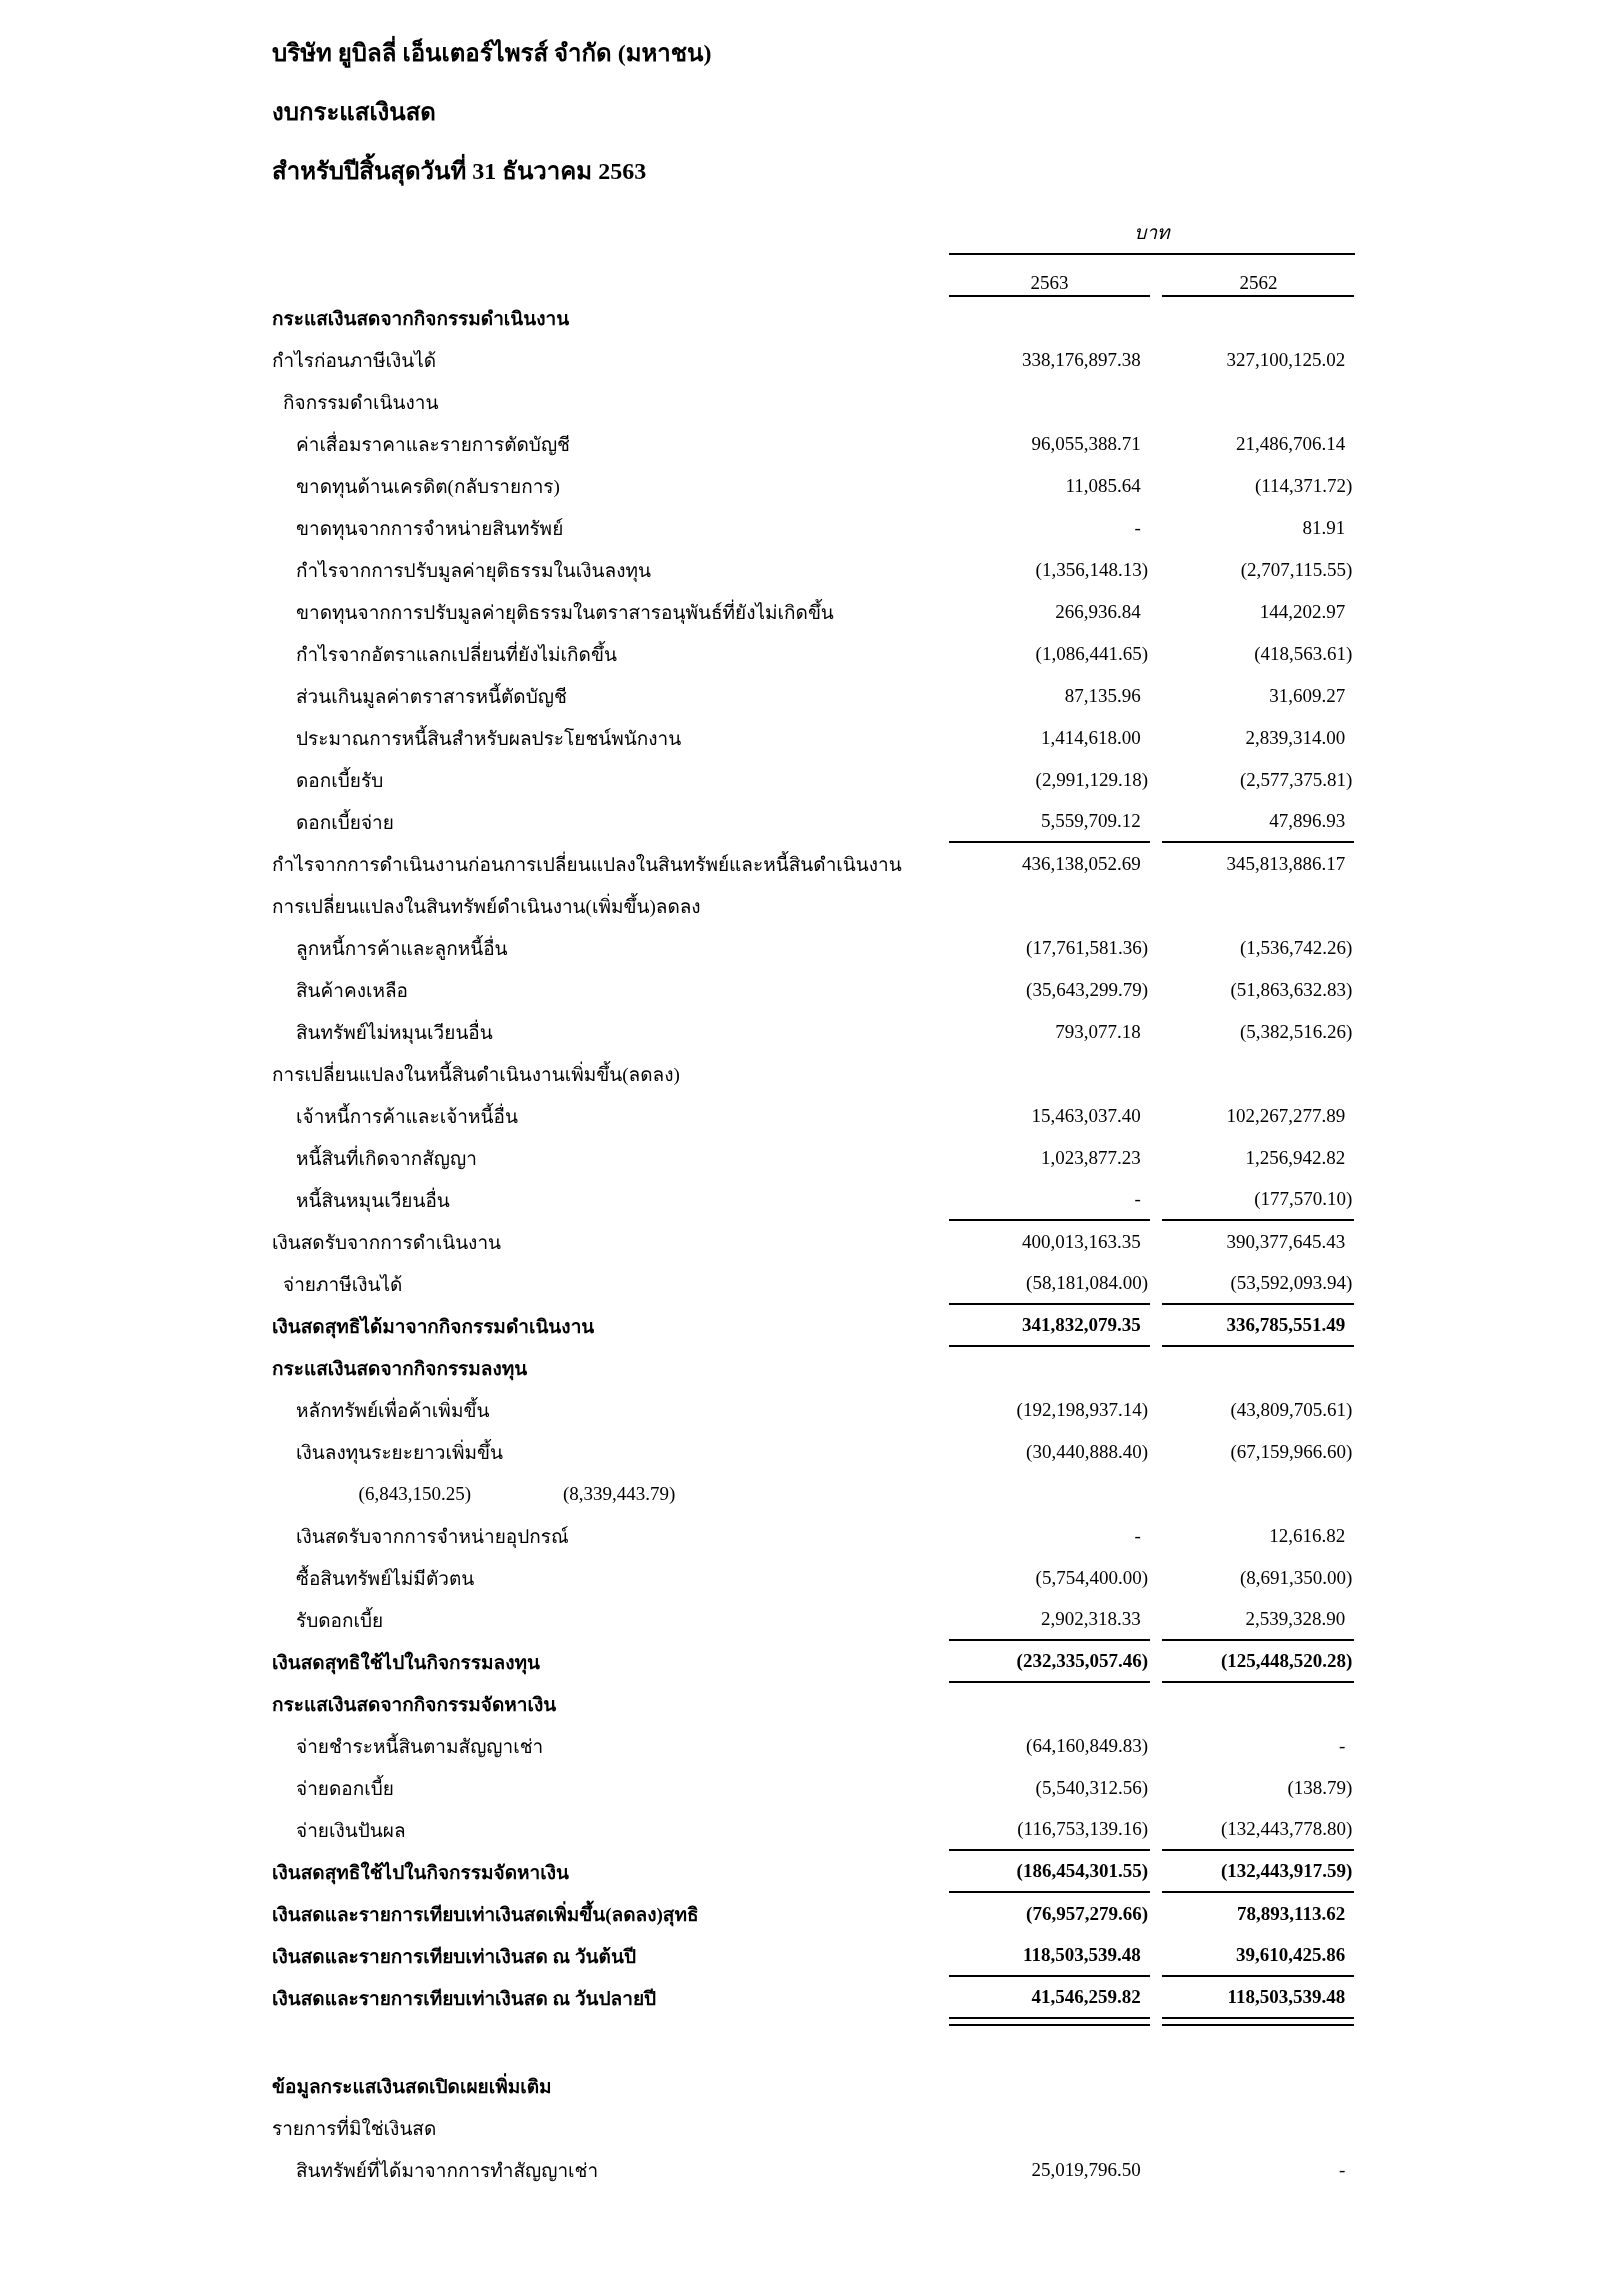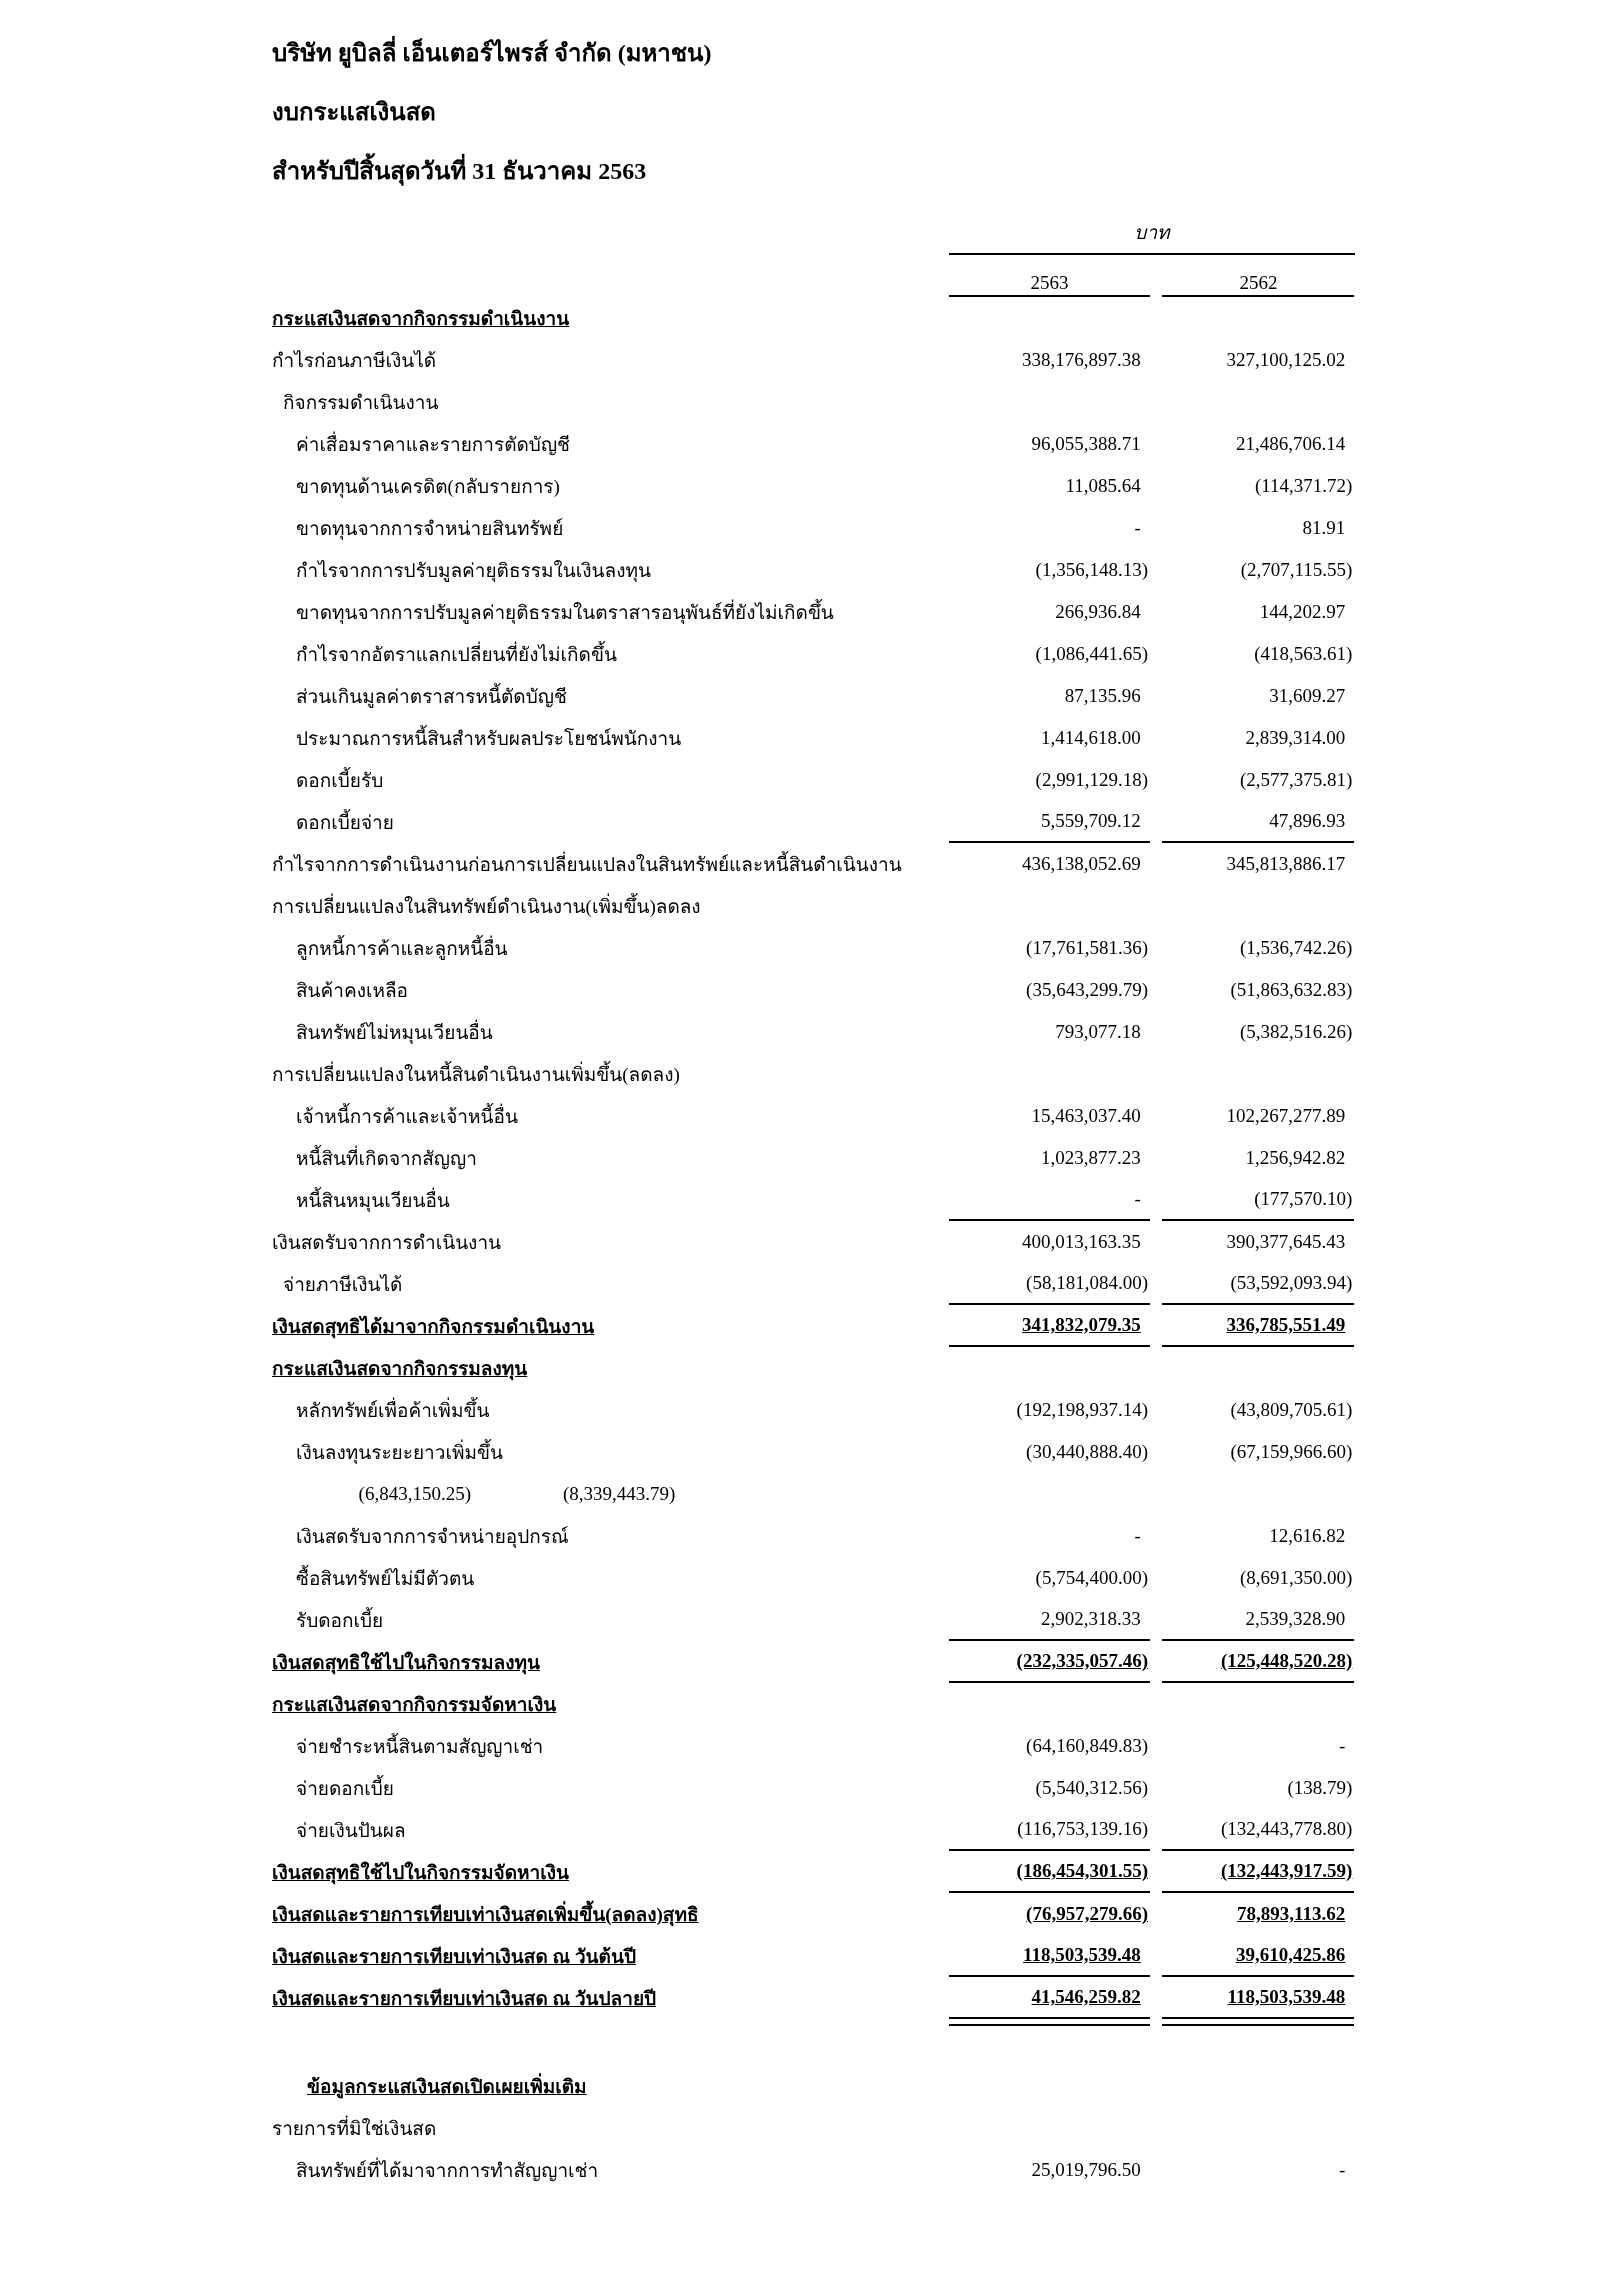--- a/index.html
+++ b/index.html
@@ -18,22 +18,22 @@
   .gap{width:12.4px;flex:none;}
   .c2{width:192px;flex:none;}
   
   .baht-row{display:flex;margin-top:13px;height:41px;align-items:flex-end;}
   .baht-span{margin-left:677px;width:406px;text-align:center;font-size:19px;
     border-bottom:2.6px solid #000;padding-bottom:6.5px;font-style:italic;}
   .years-row{display:flex;height:42px;align-items:flex-end;}
   .yr{text-align:center;font-size:19px;border-bottom:2.6px solid #000;padding-bottom:1px;}
   
   .row{display:flex;height:42px;align-items:stretch;font-size:19px;}
-  .row.b{font-weight:bold;text-decoration:underline;}
-  .row.sp{margin-top:46px;margin-left:35px;}
+  .row.b{font-weight:bold;}
+  .row.sp{margin-top:46px;}
   .lbl{width:677px;flex:none;display:flex;align-items:center;white-space:nowrap;}
   .ind1 .lbl{padding-left:11px;width:666px;}
   .ind2 .lbl{padding-left:24px;width:653px;}
   .val{display:flex;align-items:center;justify-content:flex-end;white-space:nowrap;}
   .val.v1{width:201px;flex:none;}
   .val.v2{width:192px;flex:none;margin-left:12.4px;}
   .val{padding-right:9.2px;box-sizing:border-box;}
   .val.neg{padding-right:2px;}
   .r1 .val{border-bottom:2.6px solid #000;}
   .r2 .val{border-bottom:2.6px solid #000;position:relative;}

